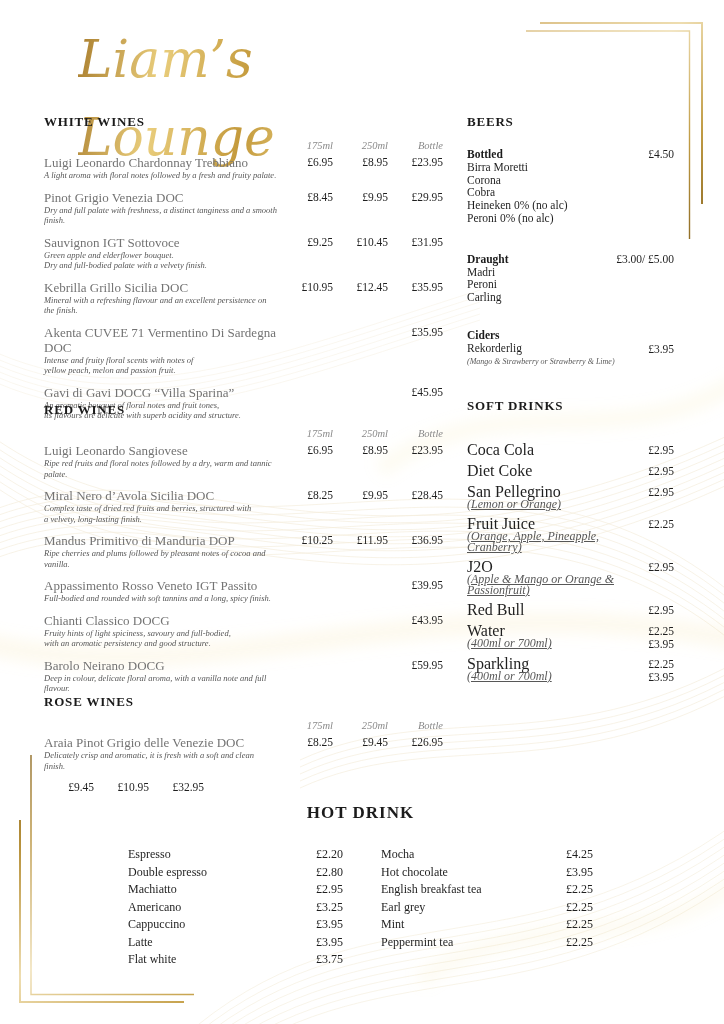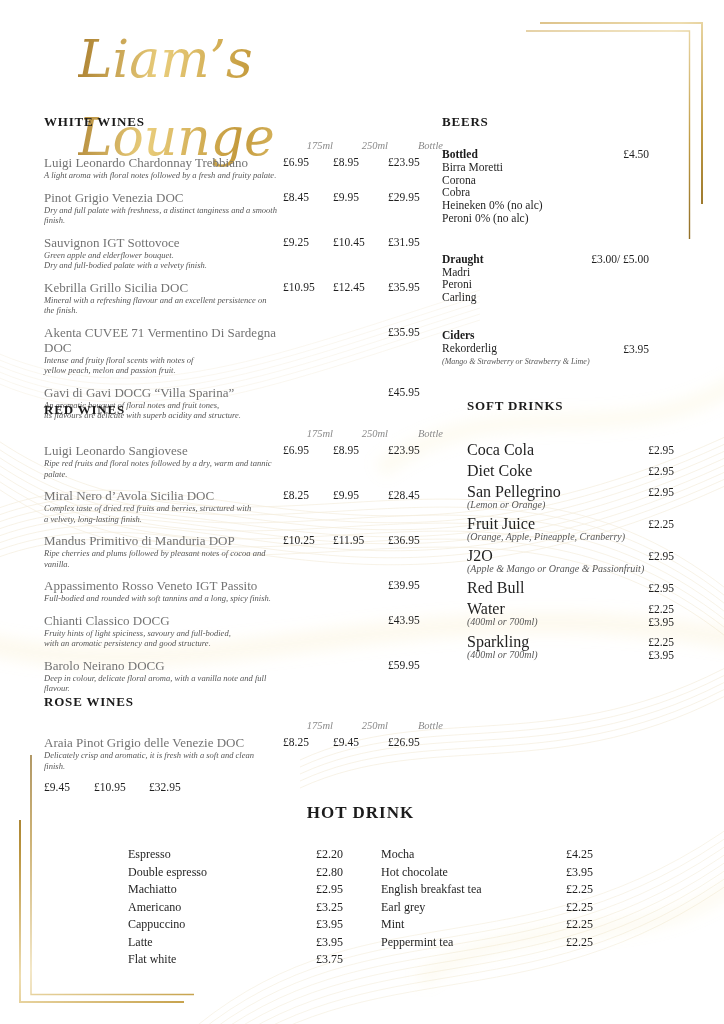--- a/index.html
+++ b/index.html
@@ -19,36 +19,36 @@
   
   .wine-section { width:399px; }
   .colhead { display:flex; margin-top:5px; margin-bottom:4px; }
   .colhead .sp { flex:1; }
   .colhead span.c { width:55px; text-align:right; font-style:italic; font-size:10.5px; color:#8a8a8a; }
   .colhead span.c1 { width:50px; }
   .wine-row { display:flex; margin-bottom:9px; }
   .wine-info { flex:1; padding-right:6px; }
   .wine-name { font-size:13px; line-height:15px; color:#737373; }
   .wine-desc { font-size:8.5px; line-height:10.5px; font-style:italic; color:#575757; }
-  .wp { width:55px; text-align:left; font-size:11.5px; line-height:15px; color:#1f1f1f; }
+  .wp { width:55px; text-align:right; font-size:11.5px; line-height:15px; color:#1f1f1f; }
   .wp.p1 { width:50px; }
 
   
   .side-section { width:207px; }
   .beer-group { margin-top:19px; }
   .group-line { display:flex; justify-content:space-between; font-size:11.5px; line-height:14px; }
   .group-label { font-weight:bold; color:#1b1b1b; }
   .group-price { color:#1f1f1f; }
   .beer-item { font-size:11.5px; line-height:12.7px; color:#1f1f1f; }
   .cider-note { font-size:8px; line-height:11px; font-style:italic; color:#575757; }
 
   .sd-rows { margin-top:24px; }
   .sd-row { display:flex; justify-content:space-between; margin-bottom:7px; }
   .sd-name { font-size:16px; line-height:14px; color:#1f1f1f; }
-  .sd-note { font-size:10px; line-height:11px; font-style:italic; color:#575757; }
+  .sd-note { font-size:12px; line-height:11px; font-style:italic; color:#575757;text-decoration:underline; }
   .sd-price { text-align:right; font-size:11.5px; line-height:14px; color:#1f1f1f; }
   .sd-price .second { font-size:11.5px; line-height:12px; }
 
   
   .hot { width:465px; }
   .hot-heading { text-align:center; font-size:17px; font-weight:bold; letter-spacing:1px; color:#1b1b1b; line-height:26px; margin-bottom:20px; }
   .hot-cols { display:flex; gap:38px;justify-content:center; }
   .hot-col { width:219px; }
   .hot-col.right { width:216px; }
   .hot-row { display:flex; justify-content:space-between; font-size:12px; line-height:17.5px; color:#1f1f1f; }
@@ -288,21 +288,21 @@
         <span class="wp">£9.45</span>
         <span class="wp">£26.95</span>
     </div>
     <div class="wine-row">
       <span class="wp p1">£9.45</span>
         <span class="wp">£10.95</span>
         <span class="wp">£32.95</span>
     </div>
   </div>
 
-  <div class="content side-section" style="left:442px; top:108px;">
+  <div class="content side-section" style="left:467px; top:108px;">
     <div class="menu-heading">BEERS</div>
     <div class="beer-group" style="margin-top:12px;">
       <div class="group-line">
         <span class="group-label">Bottled</span>
         <span class="group-price">£4.50</span>
       </div>
       <div class="beer-item">Birra Moretti</div>
       <div class="beer-item">Corona</div>
       <div class="beer-item">Cobra</div>
       <div class="beer-item">Heineken 0% (no alc)</div>

